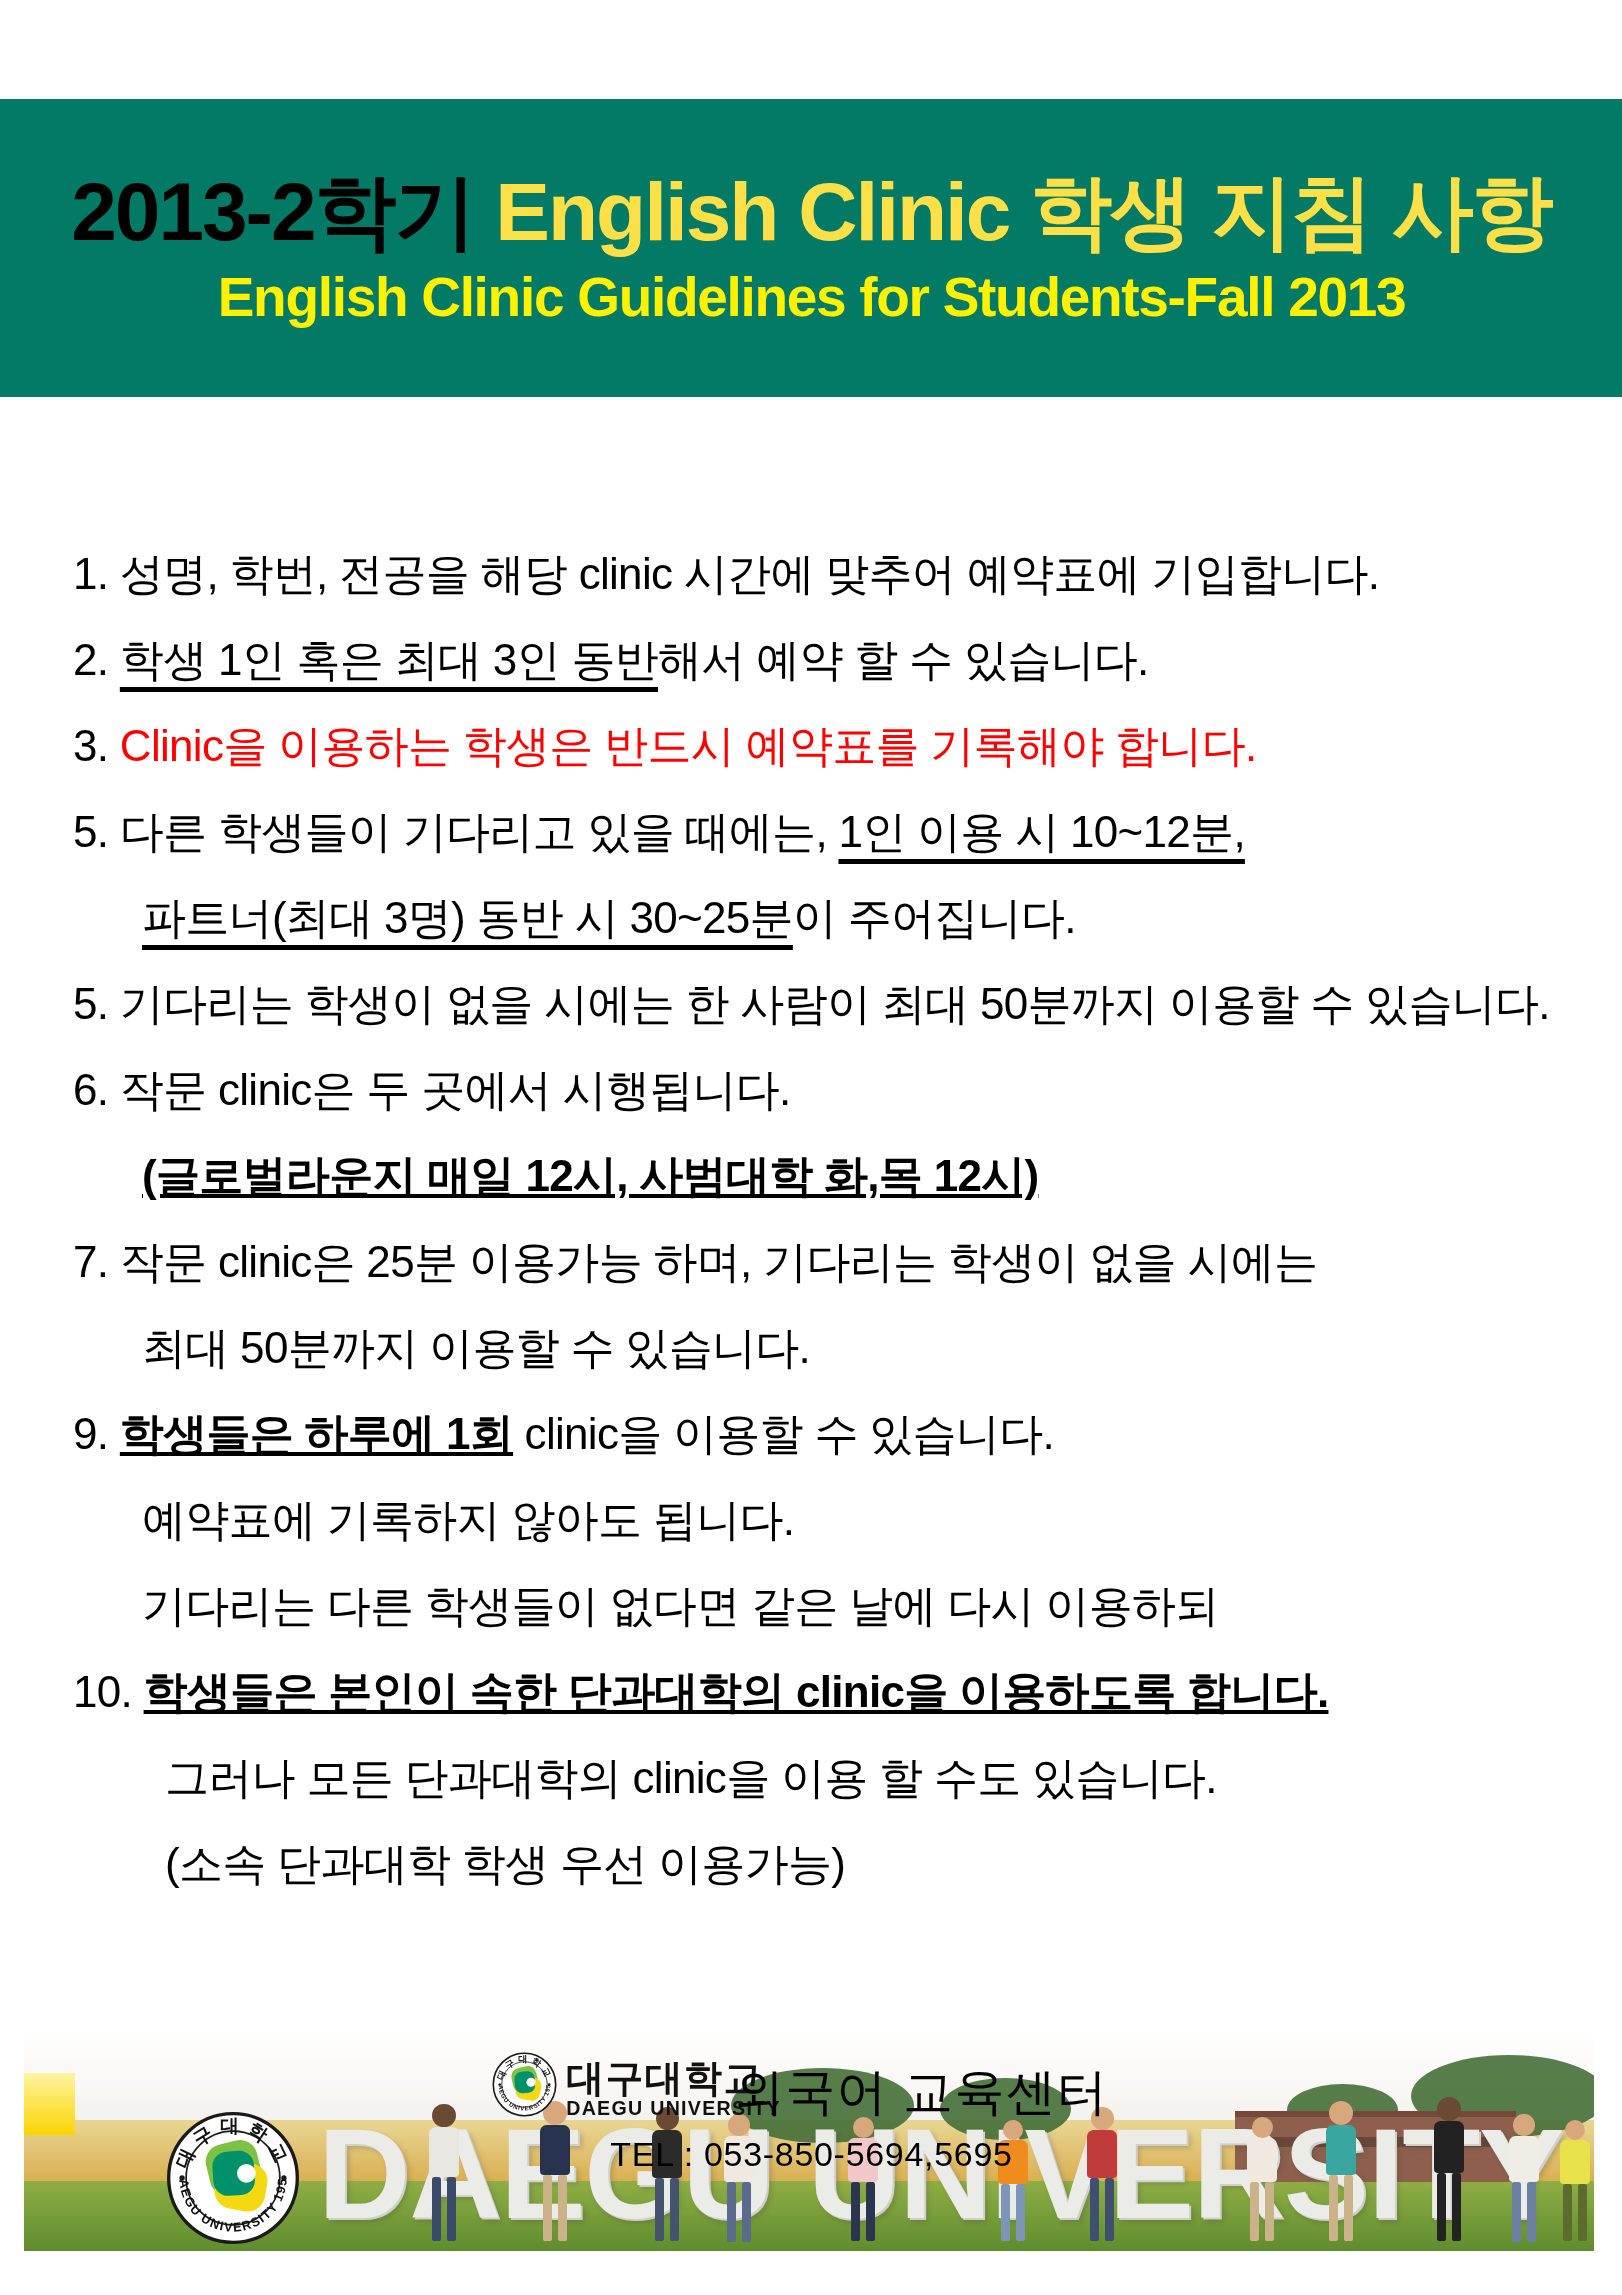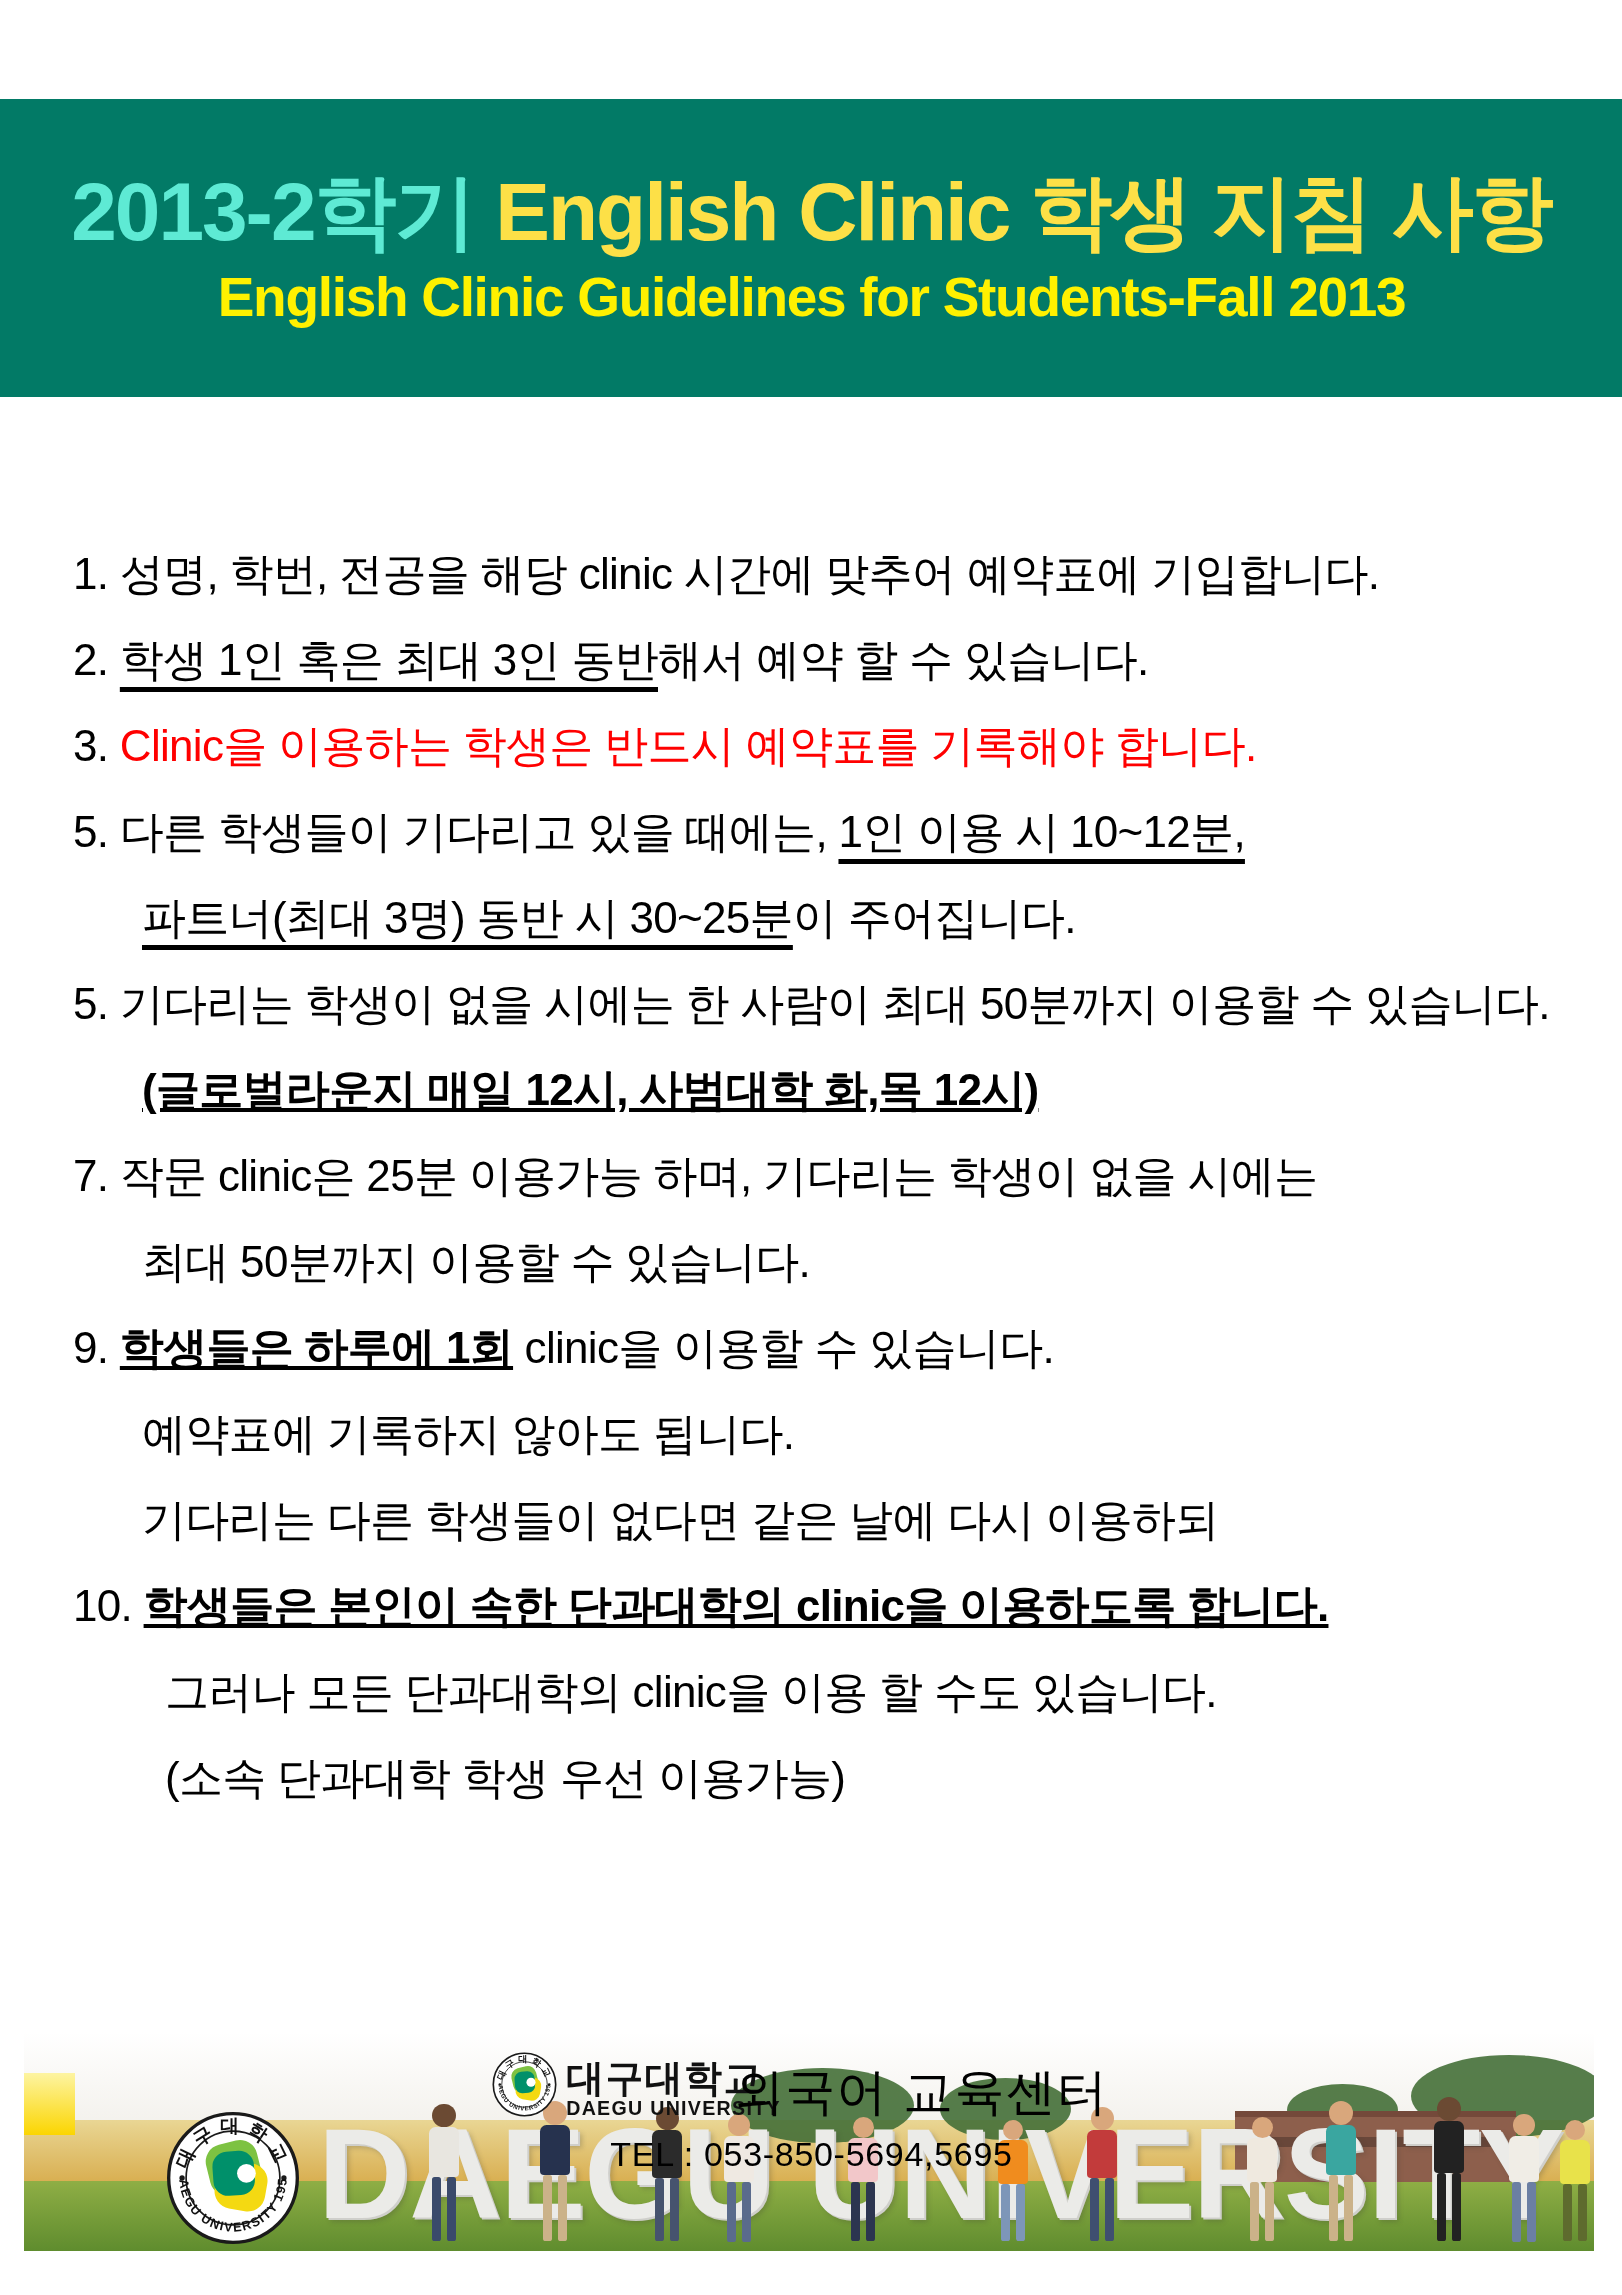--- a/index.html
+++ b/index.html
@@ -3,21 +3,21 @@
 <meta charset="utf-8">
 <style>
   html,body{margin:0;padding:0;background:#ffffff;}
   #page{position:relative;width:1623px;height:2295px;background:#ffffff;overflow:hidden;
         font-family:"Liberation Sans","DejaVu Sans",sans-serif;}
 
   
   #header{position:absolute;left:0;top:99px;width:1623px;height:298px;
           display:flex;flex-direction:column;align-items:center;justify-content:center;gap:17px;}
   #title1{font-size:82px;font-weight:800;letter-spacing:-2px;white-space:nowrap;line-height:1;}
-  #title1 .wh{color:#5eead4;text-align:right;}
+  #title1 .wh{color:#000000;text-align:right;}
   #title1 .yl{color:#fde047;}
   #title2{font-size:55px;font-weight:800;letter-spacing:-1.3px;color:#fff100;white-space:nowrap;line-height:1;}
 
   
   #guidelines{position:absolute;left:73px;top:531px;width:1518px;}
   .gl-line{height:86px;line-height:86px;font-size:44px;color:#000;white-space:nowrap;letter-spacing:-0.7px;}
   .gl-line .b{font-weight:700;text-decoration:underline;}
   .gl-line .u{text-decoration:underline;text-decoration-thickness:4.6px;text-underline-offset:11.8px;}
   .gl-line .r{color:#ff0000;font-weight:400;}
   .ind1{padding-left:69px;}
@@ -65,20 +65,21 @@
     <div id="title2">English Clinic Guidelines for Students-Fall 2013</div>
   </div>
 
   <div id="guidelines">
       <div class="gl-line"><span class="">1. 성명, 학번, 전공을 해당 clinic 시간에 맞추어 예약표에 기입합니다.</span></div>
       <div class="gl-line"><span class="">2. </span><span class="u">학생 1인 혹은 최대 3인 동반</span><span class="">해서 예약 할 수 있습니다.</span></div>
       <div class="gl-line"><span class="">3. </span><span class="r">Clinic을 이용하는 학생은 반드시 예약표를 기록해야 합니다.</span></div>
       <div class="gl-line"><span class="">5. 다른 학생들이 기다리고 있을 때에는, </span><span class="u">1인 이용 시 10~12분,</span></div>
       <div class="gl-line ind1"><span class="u">파트너(최대 3명) 동반 시 30~25분</span><span class="">이 주어집니다.</span></div>
       <div class="gl-line"><span class="">5. 기다리는 학생이 없을 시에는 한 사람이 최대 50분까지 이용할 수 있습니다.</span></div>
+      <div class="gl-line"><span class="">6. 작문 clinic은 두 곳에서 시행됩니다.</span></div>
       <div class="gl-line ind1"><span class="b">(글로벌라운지 매일 12시, 사범대학 화,목 12시)</span></div>
       <div class="gl-line"><span class="">7. 작문 clinic은 25분 이용가능 하며, 기다리는 학생이 없을 시에는</span></div>
       <div class="gl-line ind1"><span class="">최대 50분까지 이용할 수 있습니다.</span></div>
       <div class="gl-line"><span class="">9. </span><span class="b">학생들은 하루에 1회</span><span class=""> clinic을 이용할 수 있습니다.</span></div>
       <div class="gl-line ind1"><span class="">예약표에 기록하지 않아도 됩니다.</span></div>
       <div class="gl-line ind1"><span class="">기다리는 다른 학생들이 없다면 같은 날에 다시 이용하되</span></div>
       <div class="gl-line"><span class="">10. </span><span class="b">학생들은 본인이 속한 단과대학의 clinic을 이용하도록 합니다.</span></div>
       <div class="gl-line ind2"><span class="">그러나 모든 단과대학의 clinic을 이용 할 수도 있습니다.</span></div>
       <div class="gl-line ind2"><span class="">(소속 단과대학 학생 우선 이용가능)</span></div>
     </div>

